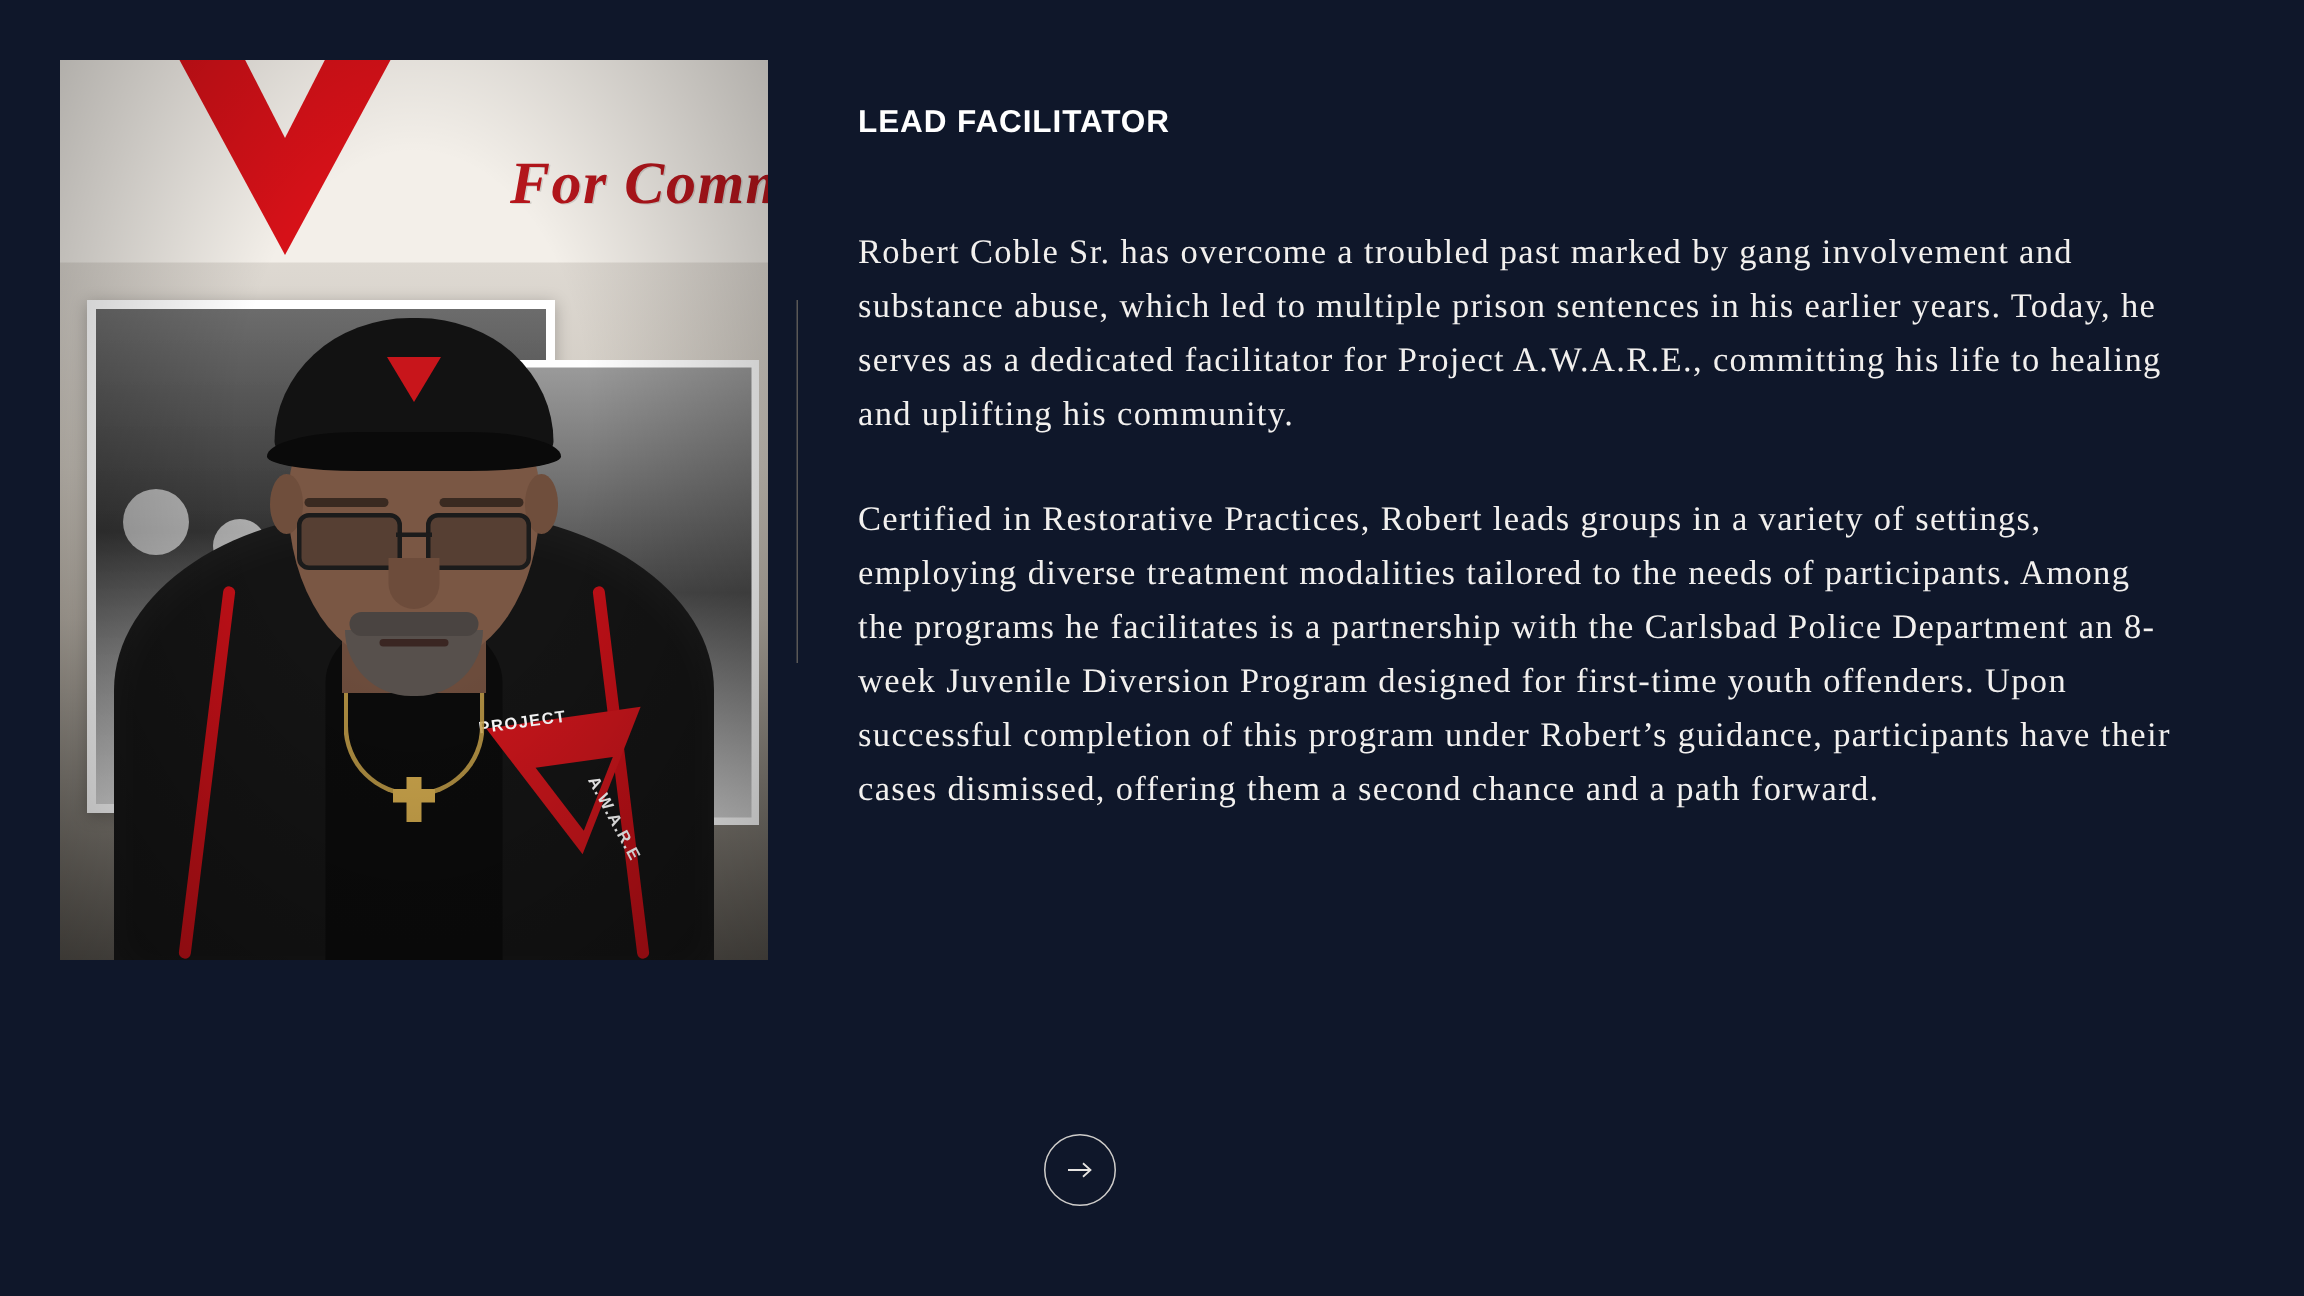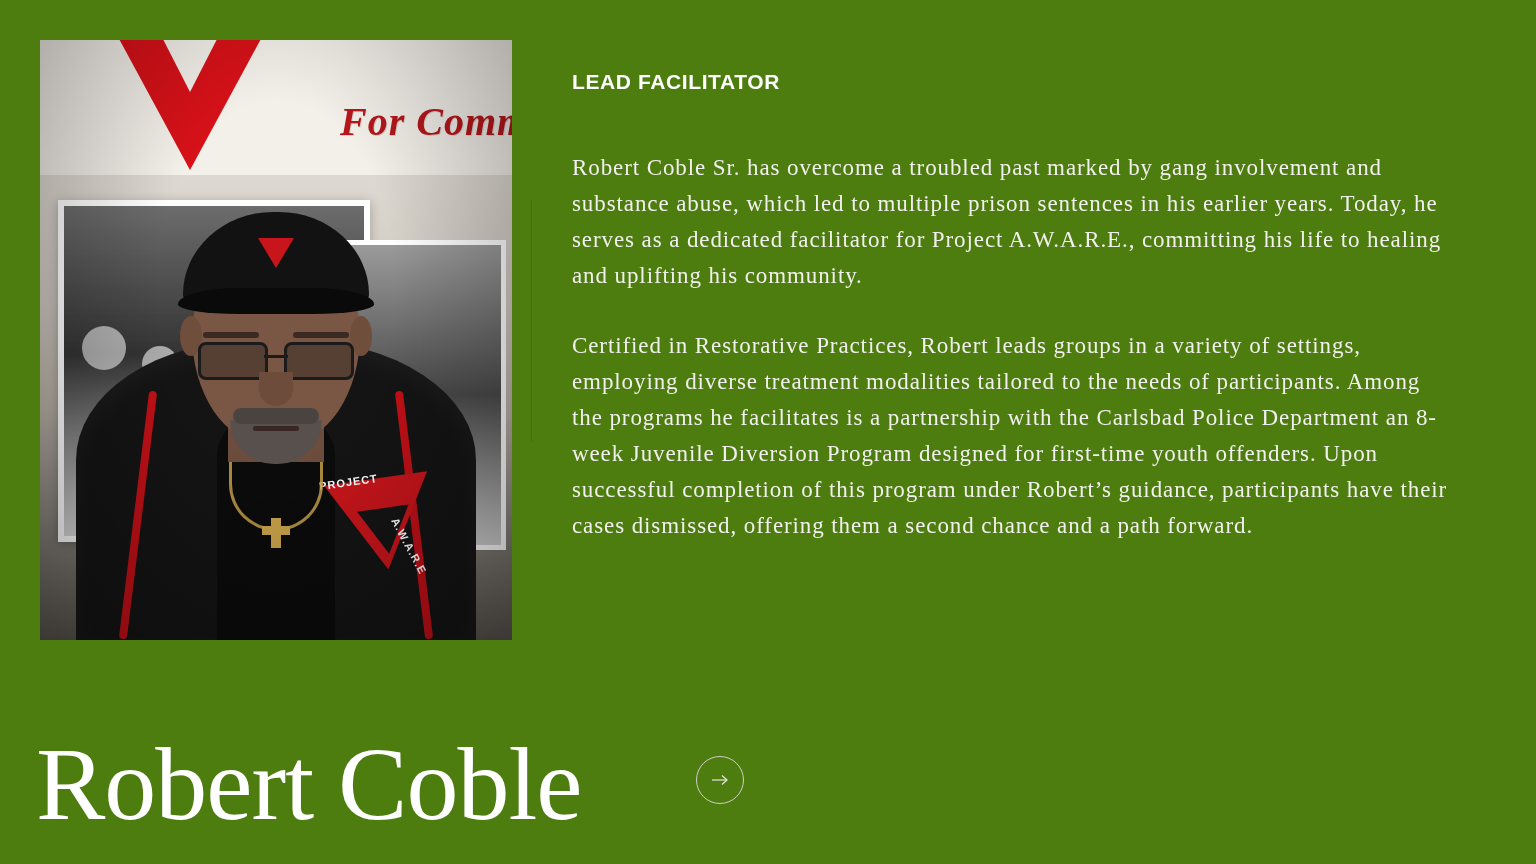--- a/index.html
+++ b/index.html
@@ -11,21 +11,21 @@
     width: 1536px;
     height: 864px;
     overflow: hidden;
     font-family: "Liberation Sans", sans-serif;
     color: #ffffff;
   }
   .page {
     position: relative;
     width: 1536px;
     height: 864px;
-    background: #4d7c0f;
+    background: #0f172a;
   }
 
   
   .portrait-wrap {
     position: absolute;
     left: 40px;
     top: 40px;
     width: 472px;
     height: 600px;
     overflow: hidden;
@@ -494,21 +494,20 @@
   <div class="divider"></div>
 
   <div class="content">
     <h2 class="eyebrow">LEAD FACILITATOR</h2>
     <div class="body-copy">
       <p>Robert Coble Sr. has overcome a troubled past marked by gang involvement and substance abuse, which led to multiple prison sentences in his earlier years. Today, he serves as a dedicated facilitator for Project A.W.A.R.E., committing his life to healing and uplifting his community.</p>
       <p>Certified in Restorative Practices, Robert leads groups in a variety of settings, employing diverse treatment modalities tailored to the needs of participants. Among the programs he facilitates is a partnership with the Carlsbad Police Department an 8-week Juvenile Diversion Program designed for first-time youth offenders. Upon successful completion of this program under Robert’s guidance, participants have their cases dismissed, offering them a second chance and a path forward.</p>
     </div>
   </div>
 
-  <div class="name">Robert Coble</div>
 
   <div class="next-btn">
     <span>
       <svg width="22" height="22" viewBox="0 0 22 22" fill="none" aria-hidden="true">
         <path d="M3 11 H18" stroke="#e6e4e1" stroke-width="1.2"></path>
         <path d="M13 6.5 L18 11 L13 15.5" stroke="#e6e4e1" stroke-width="1.2" fill="none"></path>
       </svg>
     </span>
   </div>
 

